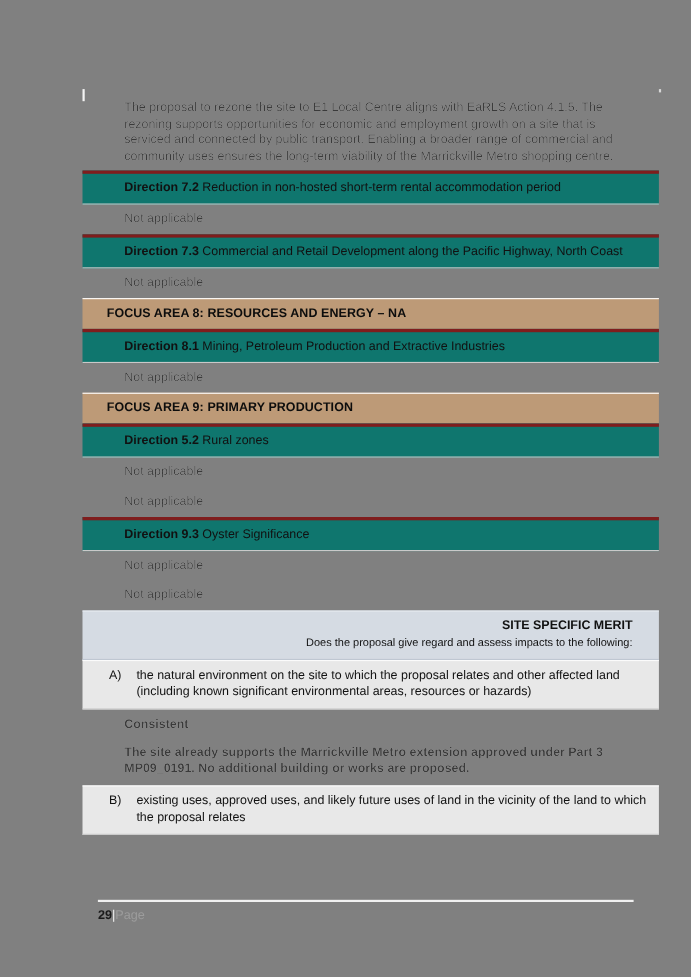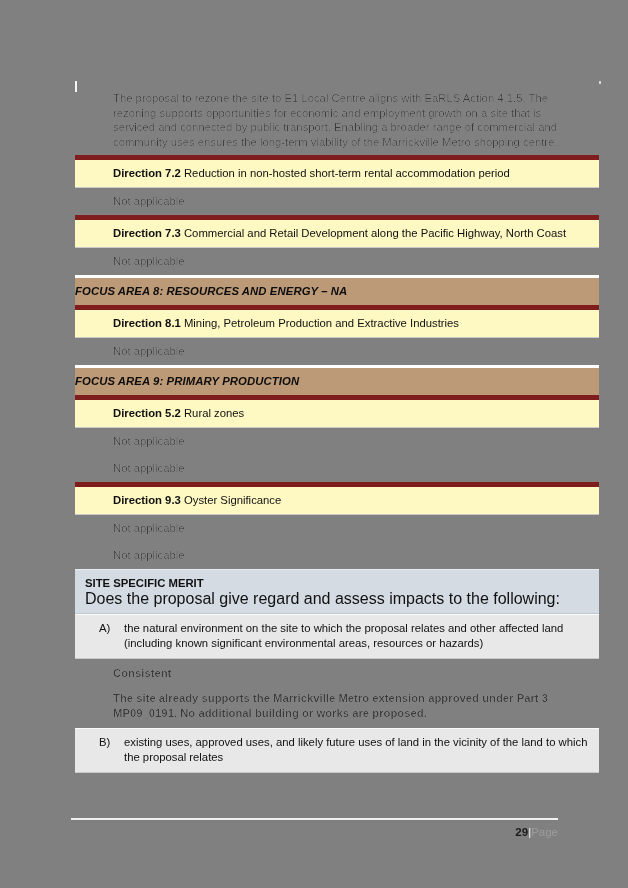--- a/index.html
+++ b/index.html
@@ -39,73 +39,73 @@
     box-sizing: border-box;
     width: 100%;
     font-size: 11.3px;
     line-height: 15px;
     color: #111111;
     padding: 6px 10px 6px 38px;
   }
 
   
   .row.direction {
-    background: #fef9c3;
-    border-top: 5px solid #7f1d1d;
+    background: #0f766e;
+    border-top: 3px solid #7f1d1d;
     border-bottom: 1px solid #c9c9c9;
   }
   .row.direction b {
     font-weight: bold;
   }
 
   
   .row.unpainted {
     background: transparent;
     color: #3a3a3a;
     text-shadow: 0 0 0.6px rgba(255,255,255,0.85);
   }
 
   
   .row.focus {
     background: #bd9a77;
-    border-top: 3px solid #ffffff;
+    border-top: 1px solid #ffffff;
     border-bottom: 1px solid #a8معطل;
     font-weight: bold;
     font-size: 11.3px;
     letter-spacing: 0.1px;
-    padding-left: 0;
+    padding-left: 22px;
     color: #0d0d0d;
-    font-style: italic;
   }
 
   
   .row.para {
     padding: 4px 14px 6px 38px;
   }
   .row.para p {
     margin: 0;
     line-height: 14.6px;
   }
 
   
   .row.merit-head {
     background: #d5dbe3;
     border-top: 1px solid #e8ecf1;
     border-bottom: 1px solid #bfc7d2;
     padding: 6px 24px 7px 10px;
+    text-align: right;
   }
   .merit-title {
     display: block;
     font-weight: bold;
     font-size: 11.3px;
     line-height: 15px;
   }
   .merit-sub {
     display: block;
-    font-size: 16px;
+    font-size: 10px;
     line-height: 15px;
   }
 
   .row.item {
     background: #e8e8e8;
     border-top: 1px solid #fbfbfb;
     border-bottom: 1px solid #c9c9c9;
     padding: 6px 10px 7px 24px;
   }
   .item-grid {
@@ -146,24 +146,23 @@
     right: -2px;
     top: -6px;
     width: 2px;
     height: 3px;
     background: #d8d8d8;
   }
 
   
   #footer {
     position: absolute;
-    left: 71px;
+    left: 89px;
     top: 818px;
     width: 487px;
-    text-align: right;
   }
   #footer-rule {
     width: 100%;
     height: 2px;
     background: #f0f0f0;
   }
   #footer-text {
     margin-top: 5px;
     font-size: 11.5px;
     line-height: 14px;

